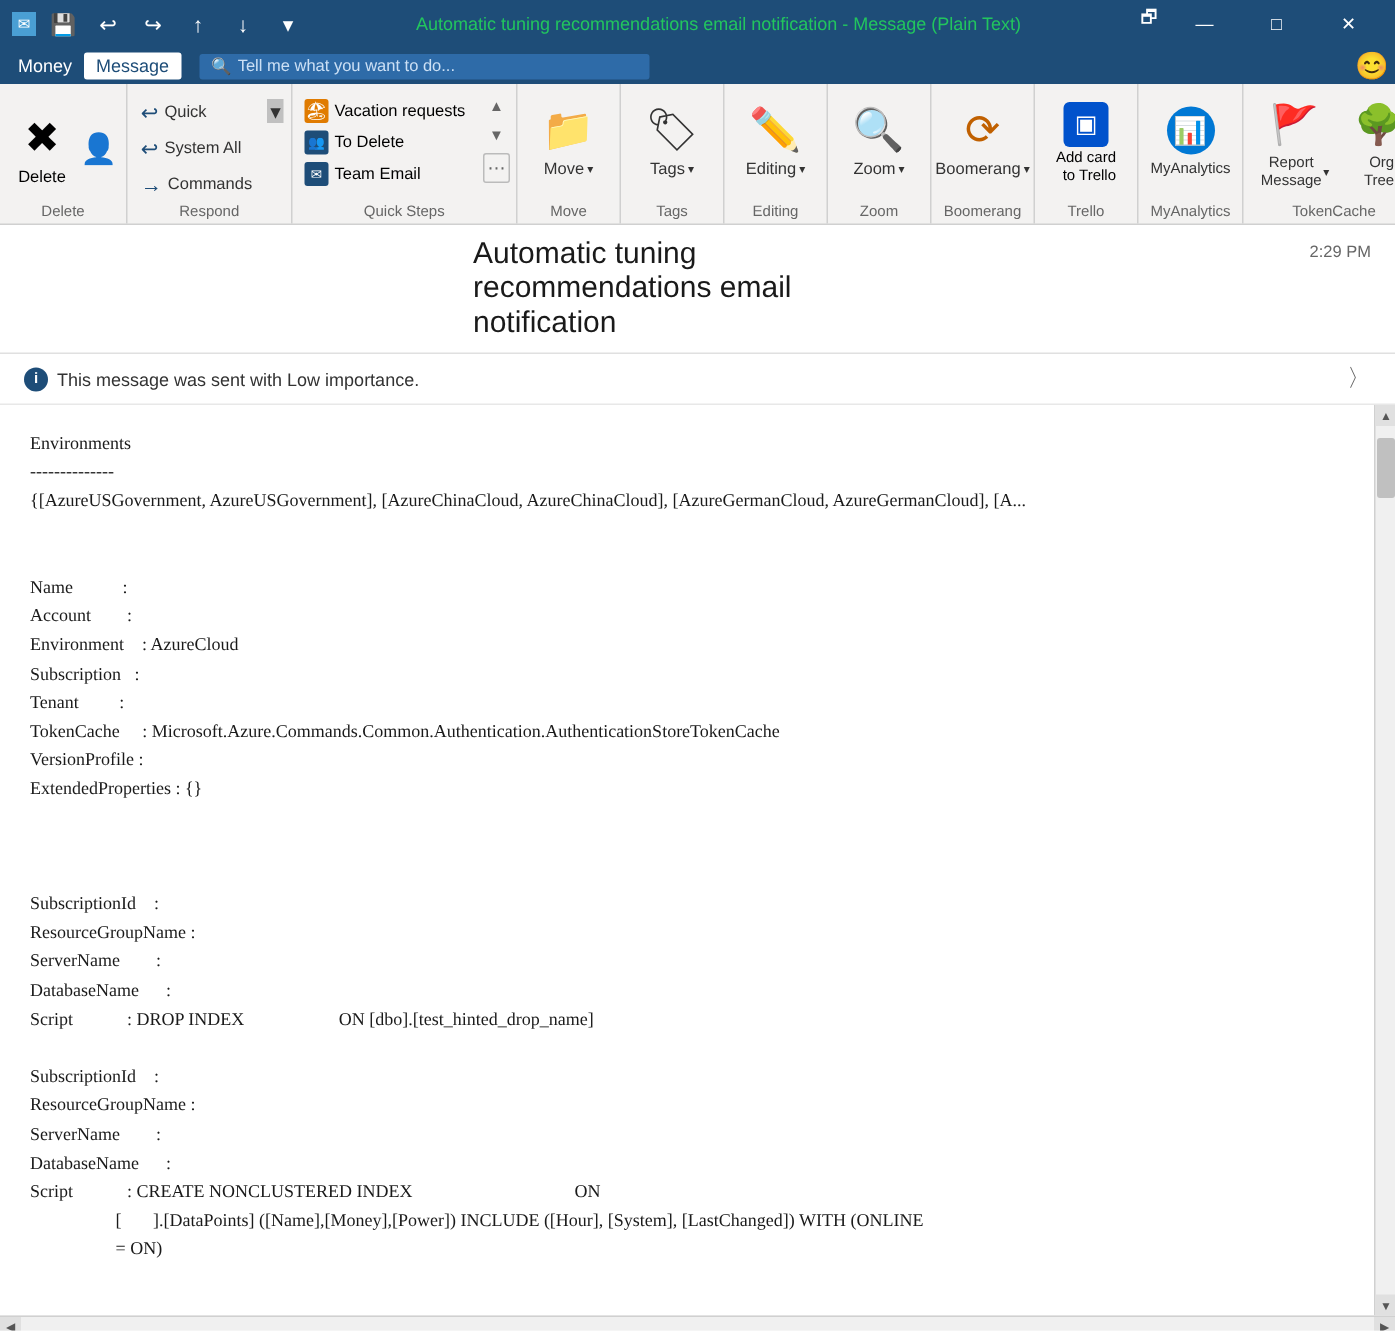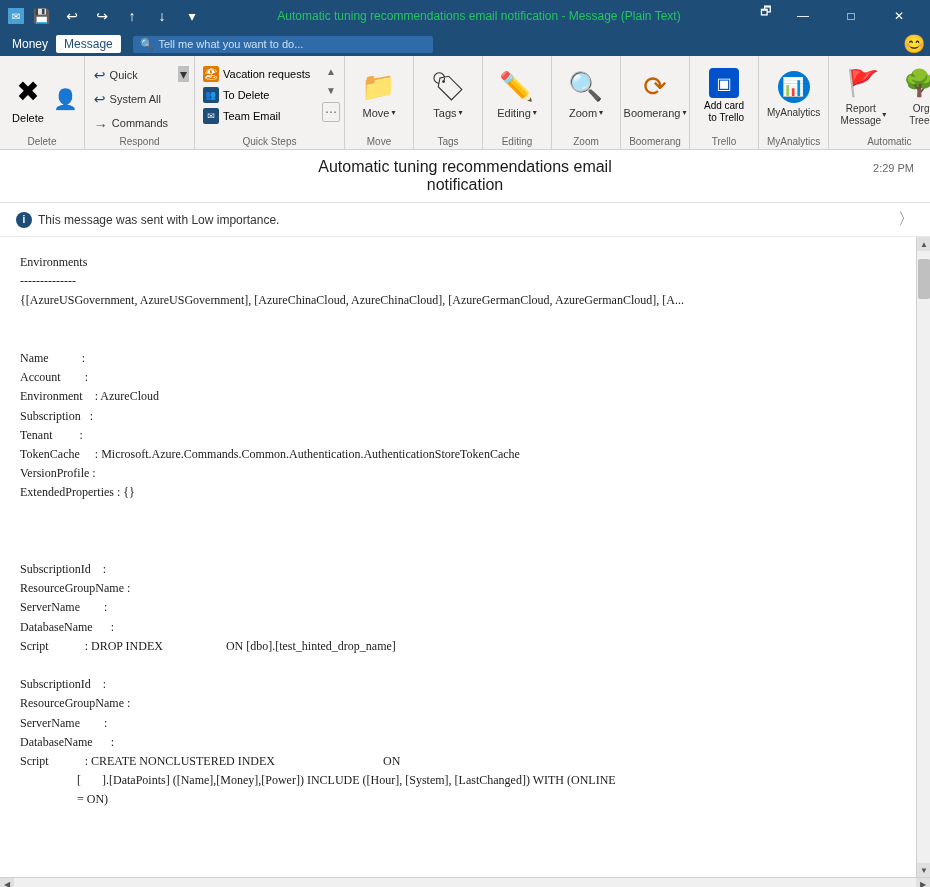--- a/index.html
+++ b/index.html
@@ -176,24 +176,23 @@
       overflow: hidden;
     }
     .email-header {
       padding: 8px 16px;
       display: flex;
       justify-content: space-between;
       align-items: flex-start;
       border-bottom: 1px solid #e0e0e0;
     }
     .email-title {
-      font-size: 16px;
+      font-size: 20px;
       font-weight: 400;
       color: #1a1a1a;
-      text-align: center;
       flex: 1;
     }
     .email-time {
       font-size: 11px;
       color: #666;
       white-space: nowrap;
       padding-top: 4px;
     }
     .email-importance {
       display: flex;
@@ -471,21 +470,21 @@
         <span style="font-size:26px;">🚩</span>
         <span style="display:flex; align-items:center; gap:1px; font-size:10px; text-align:center; line-height:1.2;">
           Report<br>Message<span style="font-size:8px;">▾</span>
         </span>
       </div>
       <div class="ribbon-btn-large" style="width:48px;">
         <span style="font-size:26px;">🌳</span>
         <span style="font-size:10px; text-align:right; line-height:1.2;">Org<br>Tree</span>
       </div>
     </div>
-    <div class="ribbon-group-label">Automatic</div>
+    <div class="ribbon-group-label">TokenCache</div>
   </div>
 
 </div>
 
 <div class="email-container">
 
   <div class="email-header">
     <div style="flex:1;"></div>
     <div class="email-title">Automatic tuning recommendations email notification</div>
     <div style="flex:1; display:flex; justify-content:flex-end;">

